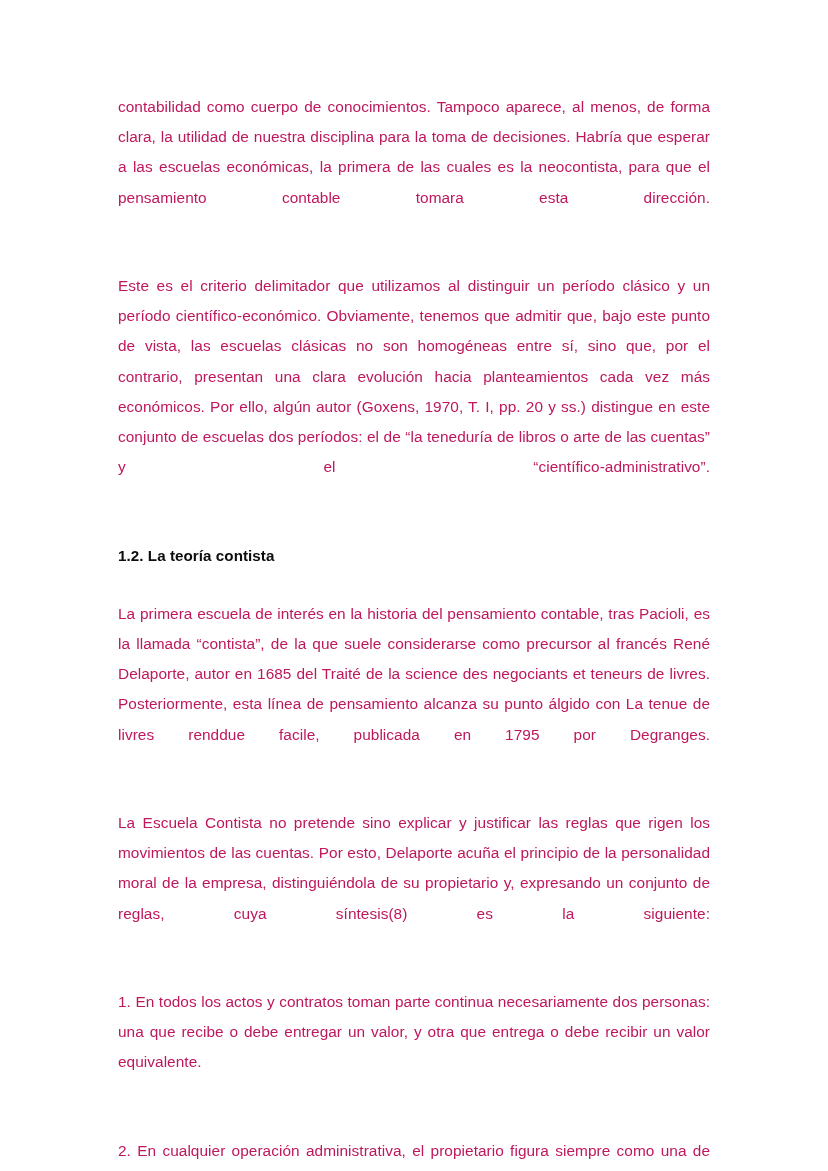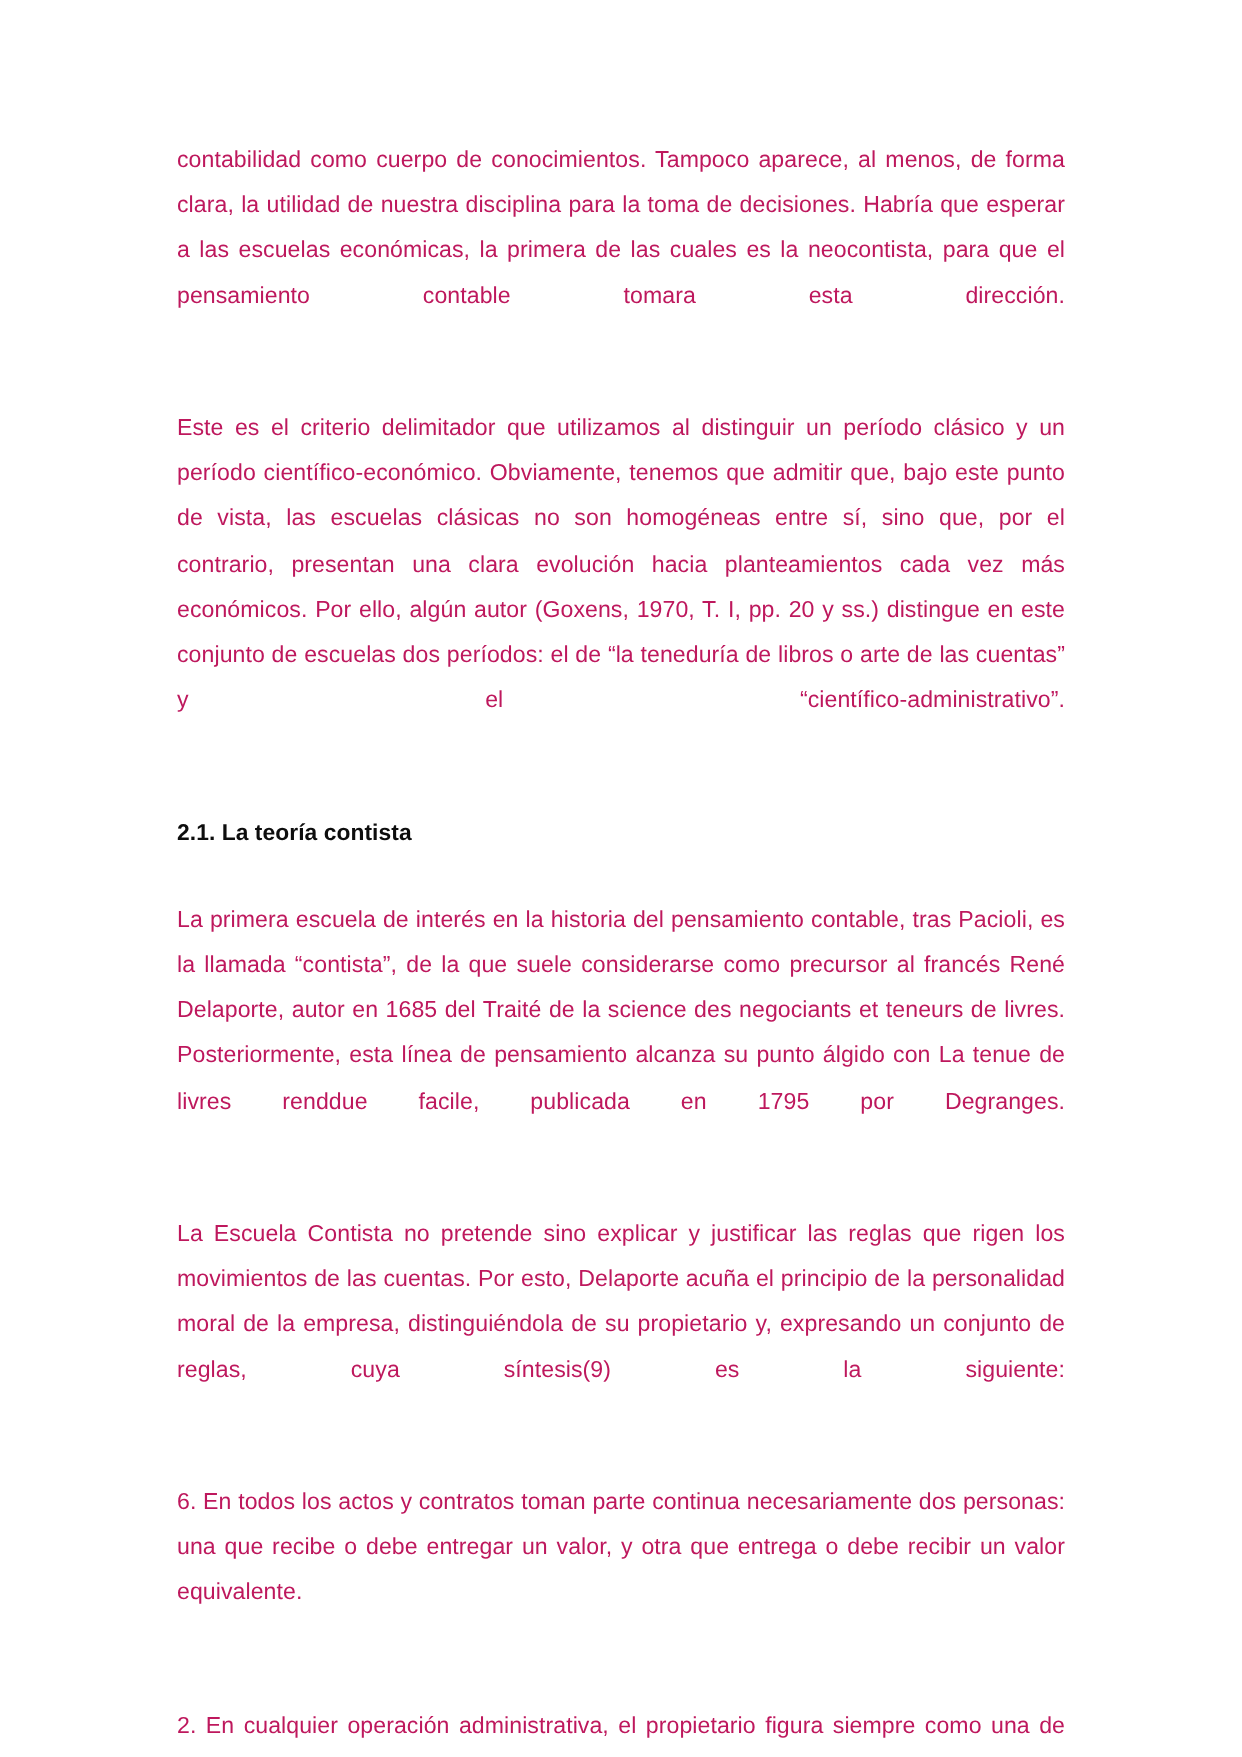--- a/index.html
+++ b/index.html
@@ -65,24 +65,24 @@
 </head>
 <body>
 
 <div class="page">
   <div class="content">
 
     <p class="para">contabilidad como cuerpo de conocimientos. Tampoco aparece, al menos, de forma clara, la utilidad de nuestra disciplina para la toma de decisiones. Habría que esperar a las escuelas económicas, la primera de las cuales es la neocontista, para que el pensamiento contable tomara esta dirección.</p>
 
     <p class="para">Este es el criterio delimitador que utilizamos al distinguir un período clásico y un período científico-económico. Obviamente, tenemos que admitir que, bajo este punto de vista, las escuelas clásicas no son homogéneas entre sí, sino que, por el contrario, presentan una clara evolución hacia planteamientos cada vez más económicos. Por ello, algún autor (Goxens, 1970, T. I, pp. 20 y ss.) distingue en este conjunto de escuelas dos períodos: el de “la teneduría de libros o arte de las cuentas” y el “científico-administrativo”.</p>
 
-    <h2 class="heading">2.1. La teoría contista</h2>
+    <h2 class="heading">1.2. La teoría contista</h2>
 
     <p class="para">La primera escuela de interés en la historia del pensamiento contable, tras Pacioli, es la llamada “contista”, de la que suele considerarse como precursor al francés René Delaporte, autor en 1685 del Traité de la science des negociants et teneurs de livres. Posteriormente, esta línea de pensamiento alcanza su punto álgido con La tenue de livres renddue facile, publicada en 1795 por Degranges.</p>
 
-    <p class="para">La Escuela Contista no pretende sino explicar y justificar las reglas que rigen los movimientos de las cuentas. Por esto, Delaporte acuña el principio de la personalidad moral de la empresa, distinguiéndola de su propietario y, expresando un conjunto de reglas, cuya síntesis(9) es la siguiente:</p>
+    <p class="para">La Escuela Contista no pretende sino explicar y justificar las reglas que rigen los movimientos de las cuentas. Por esto, Delaporte acuña el principio de la personalidad moral de la empresa, distinguiéndola de su propietario y, expresando un conjunto de reglas, cuya síntesis(8) es la siguiente:</p>
 
-    <p class="para list-item">6. En todos los actos y contratos toman parte continua necesariamente dos personas: una que recibe o debe entregar un valor, y otra que entrega o debe recibir un valor equivalente.</p>
+    <p class="para list-item">1. En todos los actos y contratos toman parte continua necesariamente dos personas: una que recibe o debe entregar un valor, y otra que entrega o debe recibir un valor equivalente.</p>
 
     <p class="para list-item">2. En cualquier operación administrativa, el propietario figura siempre como una de las partes contratantes, y como son diversas las causas por las que el propietario puede ser deudor o acreedor, justo es que se abran al mismo tiempo tantas cuentas según sean las causas principales de su débito o de su crédito.</p>
 
   </div>
 </div>
 
 </body></html>

